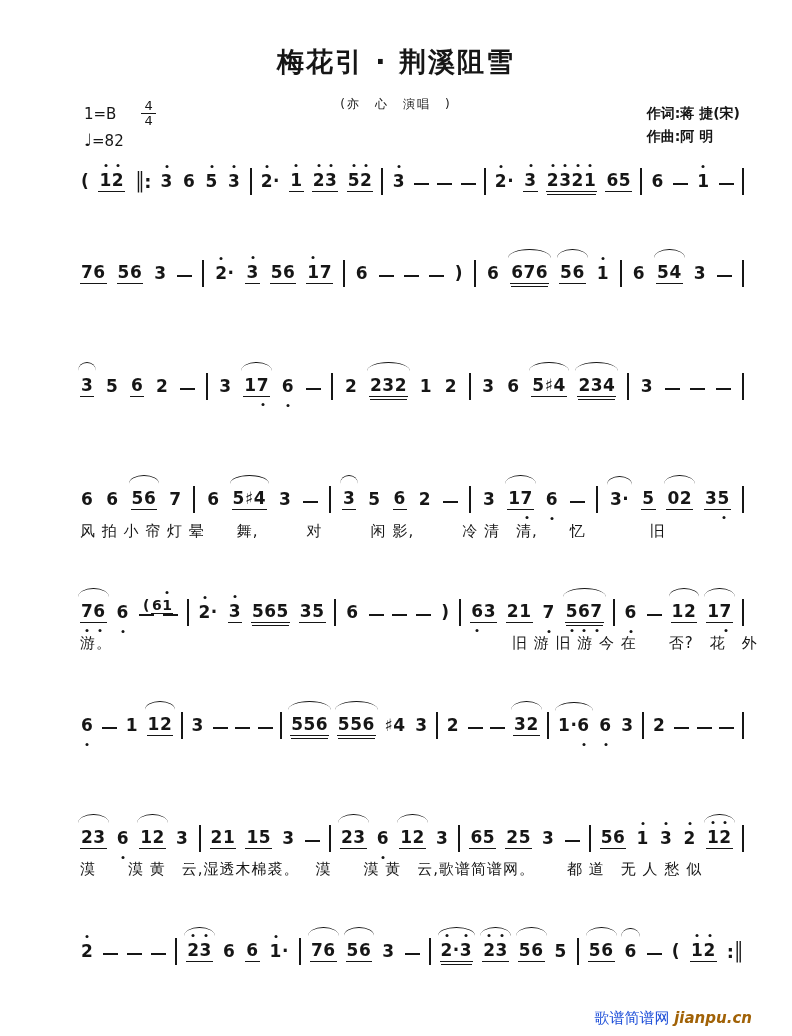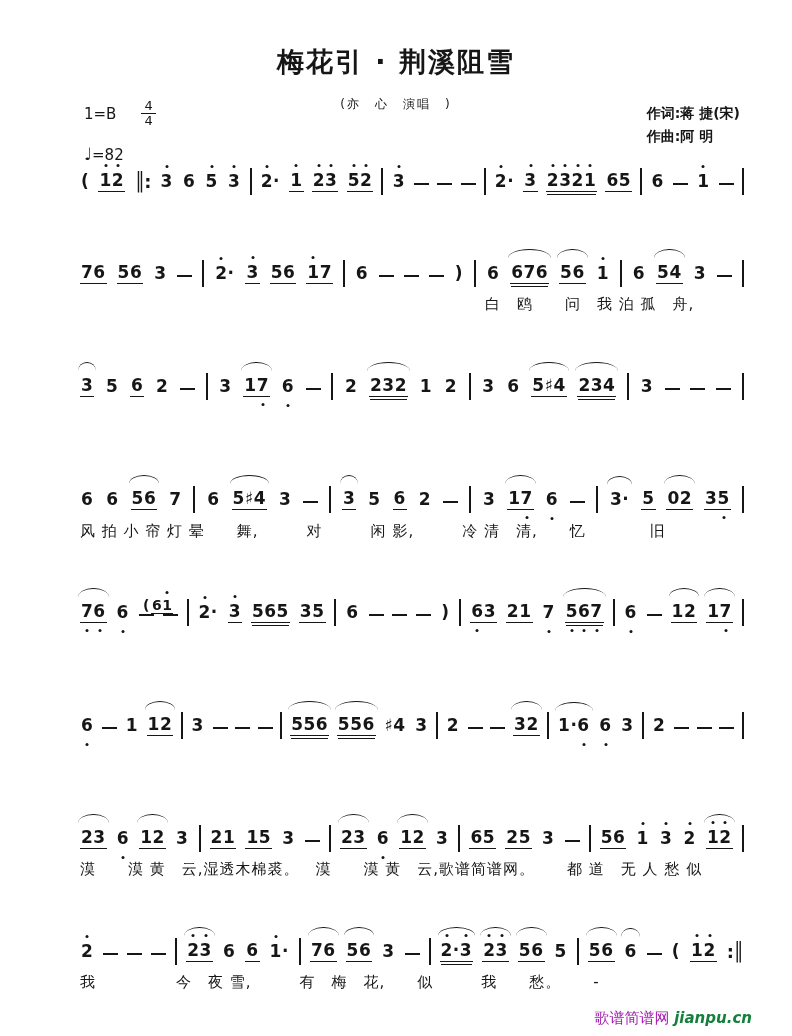--- a/index.html
+++ b/index.html
@@ -11,43 +11,43 @@
   
   .header{position:relative;height:148px;}
   .title{text-align:center;padding-top:44px;font-size:27px;font-weight:bold;letter-spacing:2px;}
   .subtitle{text-align:center;margin-top:16px;font-size:12px;letter-spacing:2px;}
   .credits{position:absolute;right:52px;top:102px;font-size:14px;font-weight:bold;line-height:23px;}
   .keyblock{position:absolute;left:84px;top:100px;font-size:15px;line-height:18px;}
   .keyrow{display:flex;align-items:center;gap:16px;}
   .frac{display:inline-flex;flex-direction:column;align-items:center;margin-left:9px;font-size:13px;line-height:12px;}
   .frac .ftop{border-bottom:1px solid var(--ink);padding:0 3px 1px;}
   .frac .fbot{padding-top:1px;}
-  .temporow{margin-top:18px;font-size:15px;}
+  .temporow{margin-top:4px;font-size:15px;}
   .temporow .notehead{font-size:17px;}
   
   .score{margin-top:2px;}
   .system{position:relative;margin:0 48px 0 80px;height:93px;}
   .system.no-lyric{height:72px;}
   .notes{display:flex;justify-content:space-between;align-items:flex-end;margin-top:20px;height:24px;}
   .tk{display:inline-block;position:relative;font-weight:bold;font-size:17px;line-height:21px;padding:0 1px;white-space:nowrap;}
   .tk.u1,.tk.u2{border-bottom:1.7px solid var(--ink);}
   .tk.u2::after{content:"";position:absolute;left:1px;right:1px;bottom:-4px;border-bottom:1.7px solid var(--ink);}
   .ch{position:relative;display:inline-block;letter-spacing:.5px;}
   .da{position:absolute;top:-6px;left:50%;transform:translateX(-50%);width:3px;height:3px;background:var(--ink);border-radius:50%;}
   .db{position:absolute;bottom:-10px;left:50%;transform:translateX(-50%);width:3px;height:3px;background:var(--ink);border-radius:50%;}
   .arc{position:absolute;left:-2px;right:-2px;top:-13px;height:8px;border-top:1.6px solid var(--ink);border-radius:50% 50% 0 0/100% 100% 0 0;}
   .bar{width:2px;height:27px;background:var(--ink);transform:translateY(3px);}
   .dash{width:15px;height:2.4px;background:var(--ink);transform:translateY(-7px);}
   .rep{font-size:18px;letter-spacing:-1px;}
   .lyric{white-space:pre;margin-top:11px;font-size:15px;letter-spacing:1px;}
   .ann{position:absolute;top:-2px;font-size:13px;font-weight:bold;text-align:center;}
   .ann .tk{font-size:14px;line-height:16px;}
   .watermark{position:absolute;right:40px;bottom:8px;font-size:15px;}
-  .wm-site{color:#a21caf;}
-  .wm-domain{color:#15803d;font-weight:bold;font-style:italic;}
+  .wm-site{color:#1d4ed8;}
+  .wm-domain{color:#a16207;font-weight:bold;font-style:italic;}
 </style>
 </head>
 <body>
 
 <div class="header">
   <div class="title">梅花引 · 荆溪阻雪</div>
   <div class="subtitle">(亦　心　演唱　)</div>
   <div class="credits">
     <div>作词:蒋 捷(宋)</div>
     <div>作曲:阿 明</div>
@@ -121,21 +121,20 @@
         <span class="tk u2"><span class="ch">6</span><span class="ch">7</span><span class="ch">6</span><i class="arc"></i></span>
         <span class="tk u1"><span class="ch">5</span><span class="ch">6</span><i class="arc"></i></span>
         <span class="tk"><span class="ch">1<i class="da"></i></span></span>
         <span class="bar"></span>
         <span class="tk"><span class="ch">6</span></span>
         <span class="tk u1"><span class="ch">5</span><span class="ch">4</span><i class="arc"></i></span>
         <span class="tk"><span class="ch">3</span></span>
         <span class="dash"></span>
         <span class="bar"></span>
       </div>
-      <div class="lyric" style="padding-left: 405px;">白　鸥　　问　我 泊 孤　舟,</div>
     </div>
     <div class="system">
       <div class="notes">
         <span class="tk u1"><span class="ch">3</span><i class="arc"></i></span>
         <span class="tk"><span class="ch">5</span></span>
         <span class="tk u1"><span class="ch">6</span></span>
         <span class="tk"><span class="ch">2</span></span>
         <span class="dash"></span>
         <span class="bar"></span>
         <span class="tk"><span class="ch">3</span></span>
@@ -214,20 +213,21 @@
         <span class="tk u1"><span class="ch">2</span><span class="ch">1</span></span>
         <span class="tk"><span class="ch">7<i class="db"></i></span></span>
         <span class="tk u2"><span class="ch">5<i class="db"></i></span><span class="ch">6<i class="db"></i></span><span class="ch">7<i class="db"></i></span><i class="arc"></i></span>
         <span class="bar"></span>
         <span class="tk"><span class="ch">6<i class="db"></i></span></span>
         <span class="dash"></span>
         <span class="tk u1"><span class="ch">1</span><span class="ch">2</span><i class="arc"></i></span>
         <span class="tk u1"><span class="ch">1</span><span class="ch">7<i class="db"></i></span><i class="arc"></i></span>
         <span class="bar"></span>
       </div>
+      <div class="lyric" style="padding-left: 0px;">游。　　　　　　　　　　　　　　　　　　　　　　　　　旧 游 旧 游 今 在　　否?　花　外</div>
     </div>
     <div class="system">
       <div class="notes">
         <span class="tk"><span class="ch">6<i class="db"></i></span></span>
         <span class="dash"></span>
         <span class="tk"><span class="ch">1</span></span>
         <span class="tk u1"><span class="ch">1</span><span class="ch">2</span><i class="arc"></i></span>
         <span class="bar"></span>
         <span class="tk"><span class="ch">3</span></span>
         <span class="dash"></span>
@@ -308,20 +308,19 @@
         <span class="tk u1"><span class="ch">5</span><span class="ch">6</span><i class="arc"></i></span>
         <span class="tk"><span class="ch">5</span></span>
         <span class="bar"></span>
         <span class="tk u1"><span class="ch">5</span><span class="ch">6</span><i class="arc"></i></span>
         <span class="tk"><span class="ch">6</span><i class="arc"></i></span>
         <span class="dash"></span>
         <span class="tk"><span class="ch">(</span></span>
         <span class="tk u1"><span class="ch">1<i class="da"></i></span><span class="ch">2<i class="da"></i></span></span>
         <span class="tk rep">:║</span>
       </div>
-      <div class="lyric" style="padding-left: 0px;">我　　　　　今　夜 雪,　　　有　梅　花,　　似　　　我　　愁。　　-</div>
     </div>
   </div>
 
 <div class="watermark">
   <span class="wm-site">歌谱简谱网</span>
   <span class="wm-domain">jianpu.cn</span>
 </div>
 
 </body></html>

